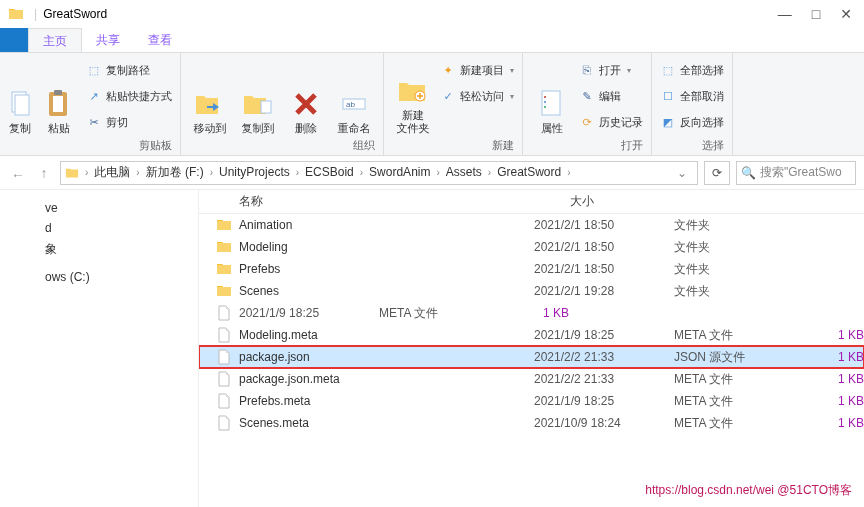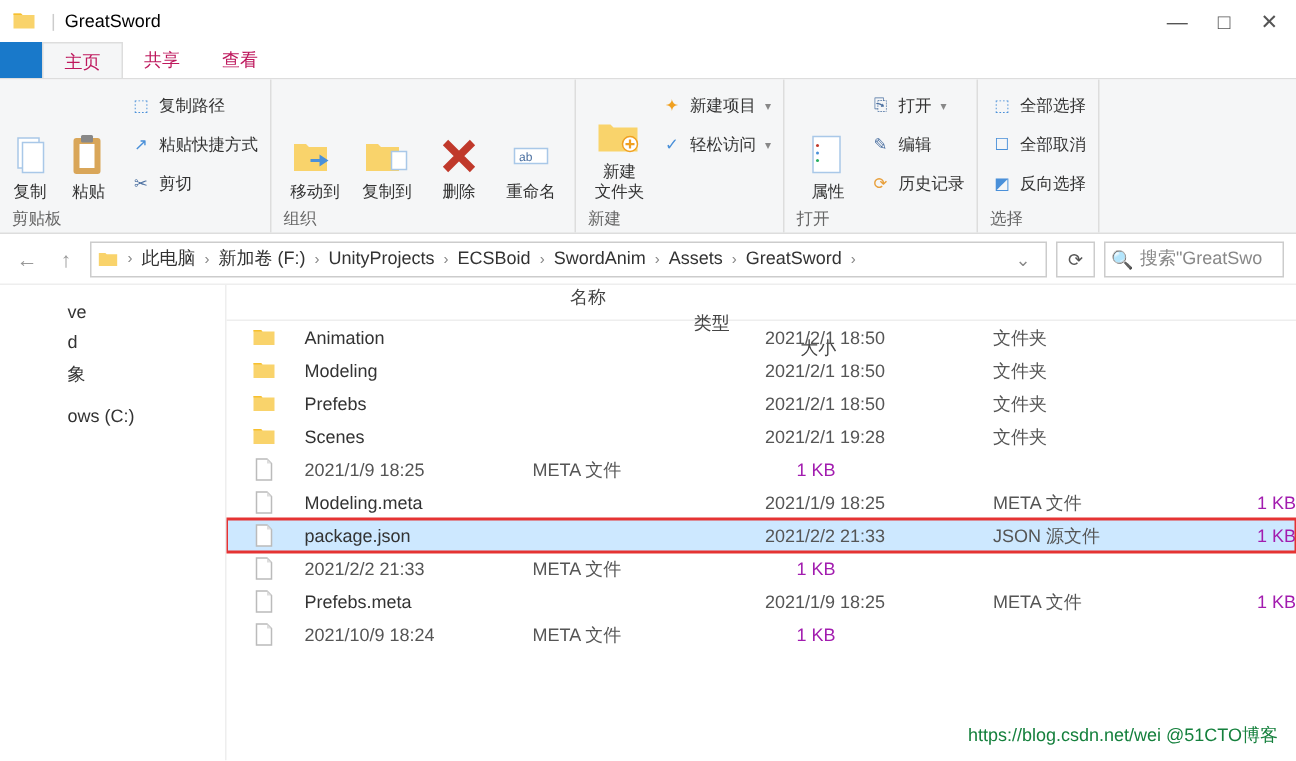--- a/index.html
+++ b/index.html
@@ -3,59 +3,59 @@
 <meta charset="utf-8">
 <style>
 * { margin: 0; padding: 0; box-sizing: border-box; font-family: "Microsoft YaHei", "Segoe UI", sans-serif; }
 body { width: 864px; height: 507px; background: #fff; font-size: 12px; color: #333; overflow: hidden; position: relative; }
 .titlebar { height: 28px; display: flex; align-items: center; padding: 0 8px; background: #fff; }
 .titlebar .folder-icon { width: 16px; height: 16px; margin-right: 4px; }
 .titlebar .sep { color: #ccc; margin: 0 6px; }
 .titlebar .title { color: #000; font-size: 12px; }
 .titlebar .win-controls { margin-left: auto; display: flex; gap: 20px; font-size: 14px; color: #555; padding-right: 4px; }
 .tabs { height: 25px; display: flex; background: #fff; border-bottom: 1px solid #ddd; }
-.tabs .tab { padding: 4px 14px; font-size: 12px; color: #be185d; }
+.tabs .tab { padding: 4px 14px; font-size: 12px; color: #8b5cf6; }
 .tabs .tab.active { background: #f5f5f5; }
 .ribbon { height: 103px; background: #f5f6f7; border-bottom: 1px solid #ddd; display: flex; }
 .ribbon-group { display: flex; flex-direction: column; border-right: 1px solid #ddd; padding: 4px 8px 2px 8px; }
 .ribbon-group-body { flex: 1; display: flex; align-items: flex-start; gap: 6px; }
-.ribbon-group-label { text-align: left; font-size: 11px; color: #666; padding-top: 2px; }
+.ribbon-group-label { text-align: right; font-size: 11px; color: #666; padding-top: 2px; }
 .big-btn { display: flex; flex-direction: column; align-items: center; justify-content: flex-end; width: 42px; height: 78px; gap: 2px; }
 .big-btn .icon { width: 32px; height: 32px; display: flex; align-items: center; justify-content: center; }
 .big-btn .lbl { font-size: 11px; text-align: center; line-height: 13px; }
 .small-rows { display: flex; flex-direction: column; gap: 4px; padding-top: 2px; }
 .small-btn { display: flex; align-items: center; gap: 4px; font-size: 11px; height: 22px; }
 .small-btn .icon { width: 16px; height: 16px; display: flex; align-items: center; justify-content: center; }
 .breadcrumb-bar { height: 34px; display: flex; align-items: center; padding: 0 8px; gap: 6px; border-bottom: 1px solid #eee; }
 .nav-arrow { width: 20px; height: 20px; display: flex; align-items: center; justify-content: center; color: #999; font-size: 14px; cursor: default; }
 .breadcrumb { flex: 1; height: 24px; border: 1px solid #ccc; display: flex; align-items: center; padding: 0 4px; background: #fff; font-size: 12px; overflow: hidden; }
 .breadcrumb .crumb { padding: 0 2px; white-space: nowrap; }
 .breadcrumb .chev { color: #888; padding: 0 4px; font-size: 10px; }
 .bc-dropdown { color: #888; padding: 0 6px; }
 .refresh-btn { width: 26px; height: 24px; border: 1px solid #ccc; display: flex; align-items: center; justify-content: center; color: #555; }
 .search-box { width: 120px; height: 24px; border: 1px solid #ccc; display: flex; align-items: center; padding: 0 4px; color: #888; gap: 4px; overflow: hidden; }
 .main { display: flex; height: 317px; padding-left: 35px; }
 .sidebar { width: 175px; border-right: 1px solid #eee; padding: 8px 0; }
 .sidebar-item { padding: 3px 10px; font-size: 12px; color: #333; cursor: default; }
 .content { flex: 1; display: flex; flex-direction: column; }
-.columns { display: flex; height: 24px; align-items: center; border-bottom: 1px solid #eee; font-size: 12px; color: #444; padding-left: 40px; flex-direction: column; }
+.columns { display: flex; height: 24px; align-items: center; border-bottom: 1px solid #eee; font-size: 12px; color: #444; padding-left: 40px; }
 .col-name { width: 295px; }
 .col-date { width: 140px; }
 .col-type { width: 130px; }
 .col-size { width: 60px; text-align: right; }
 .file-list { flex: 1; overflow: auto; }
-.file-row { display: flex; align-items: center; height: 22px; padding-left: 16px; font-size: 12px; gap: 12px; }
+.file-row { display: flex; align-items: center; height: 22px; padding-left: 16px; font-size: 12px; }
 .file-row.selected { background: #cde8ff; align-items: center; }
 .file-row.highlighted { outline: 2px solid #e53333; outline-offset: -1px; }
 .file-row .icon { width: 18px; height: 18px; margin-right: 6px; display: flex; align-items: center; justify-content: center; }
 .file-row .name { width: 295px; }
 .file-row .date { width: 140px; color: #555; }
 .file-row .type { width: 130px; color: #555; }
 .file-row .size { width: 60px; text-align: right; color: #a21caf; }
-.watermark { position: absolute; bottom: 8px; right: 12px; color: #15803d; font-size: 12px; pointer-events: none; }
+.watermark { position: absolute; bottom: 8px; right: 12px; color: #be185d; font-size: 12px; pointer-events: none; }
 svg { display: block; }
 </style>
 </head>
 <body>
 
 <div class="titlebar">
   <span class="folder-icon">
     <svg viewBox="0 0 16 16">
         <path fill="#f9d36b" d="M1 3h5l1 1h8v9H1z"></path>
         <path fill="#f7c02e" d="M1 3h5l1 1H1z"></path>
@@ -266,21 +266,20 @@
   <div class="sidebar" id="sidebar">
       <div class="sidebar-item">ve</div>
       <div class="sidebar-item">d</div>
       <div class="sidebar-item">象</div>
       <div class="sidebar-item"></div>
       <div class="sidebar-item">ows (C:)</div>
     </div>
   <div class="content">
     <div class="columns">
       <div class="col-name">名称</div>
-      <div class="col-type">类型</div>
       <div class="col-size">大小</div>
     </div>
     <div class="file-list" id="file-list">
         <div class="file-row">
           <span class="icon">
             <svg width="16" height="16" viewBox="0 0 16 16">
               <path fill="#f9d36b" d="M1 3h5l1 1h8v9H1z"></path>
               <path fill="#f7c02e" d="M1 3h5l1 1H1z"></path>
             </svg>
           </span>
@@ -360,20 +359,21 @@
           <span class="type">JSON 源文件</span>
           <span class="size">1 KB</span>
         </div>
         <div class="file-row">
           <span class="icon">
             <svg width="16" height="16" viewBox="0 0 16 16">
               <path fill="#fff" stroke="#bbb" d="M3 1h7l3 3v11H3z"></path>
               <path fill="#ddd" d="M10 1v3h3z"></path>
             </svg>
           </span>
+          <span class="name">package.json.meta</span>
           <span class="date">2021/2/2 21:33</span>
           <span class="type">META 文件</span>
           <span class="size">1 KB</span>
         </div>
         <div class="file-row">
           <span class="icon">
             <svg width="16" height="16" viewBox="0 0 16 16">
               <path fill="#fff" stroke="#bbb" d="M3 1h7l3 3v11H3z"></path>
               <path fill="#ddd" d="M10 1v3h3z"></path>
             </svg>
@@ -383,20 +383,21 @@
           <span class="type">META 文件</span>
           <span class="size">1 KB</span>
         </div>
         <div class="file-row">
           <span class="icon">
             <svg width="16" height="16" viewBox="0 0 16 16">
               <path fill="#fff" stroke="#bbb" d="M3 1h7l3 3v11H3z"></path>
               <path fill="#ddd" d="M10 1v3h3z"></path>
             </svg>
           </span>
+          <span class="name">Scenes.meta</span>
           <span class="date">2021/10/9 18:24</span>
           <span class="type">META 文件</span>
           <span class="size">1 KB</span>
         </div>
       </div>
   </div>
 </div>
 
 <div class="watermark">https://blog.csdn.net/wei   @51CTO博客</div>
 

